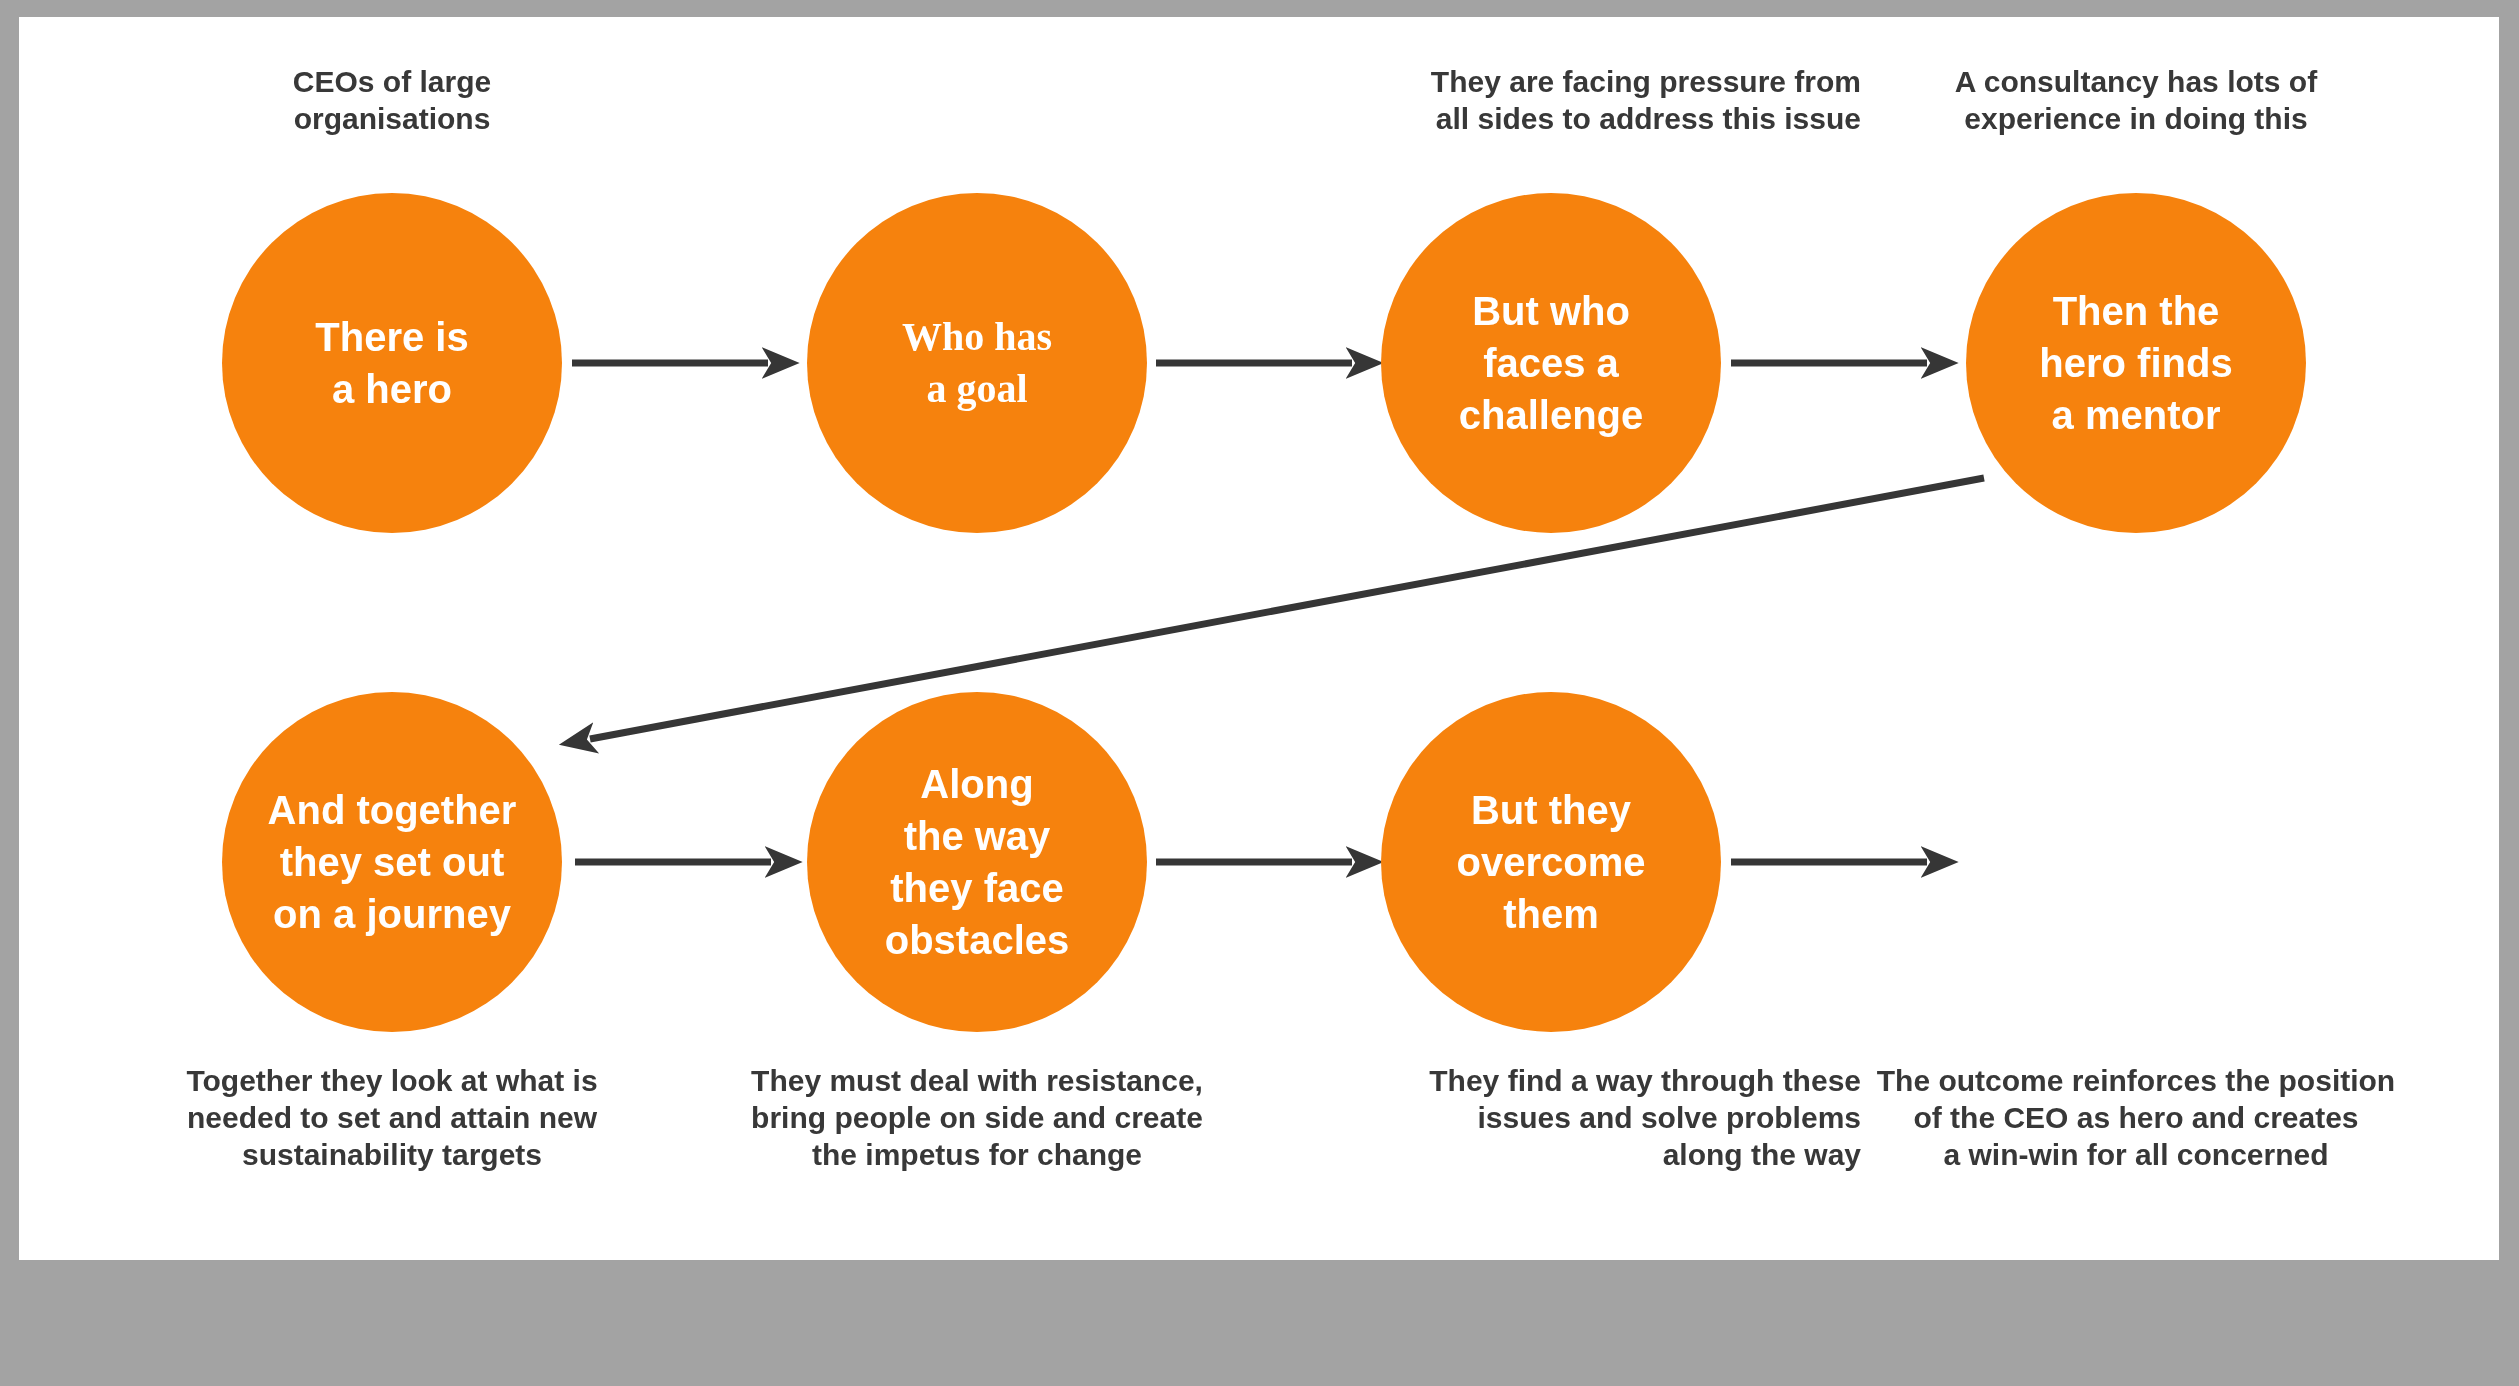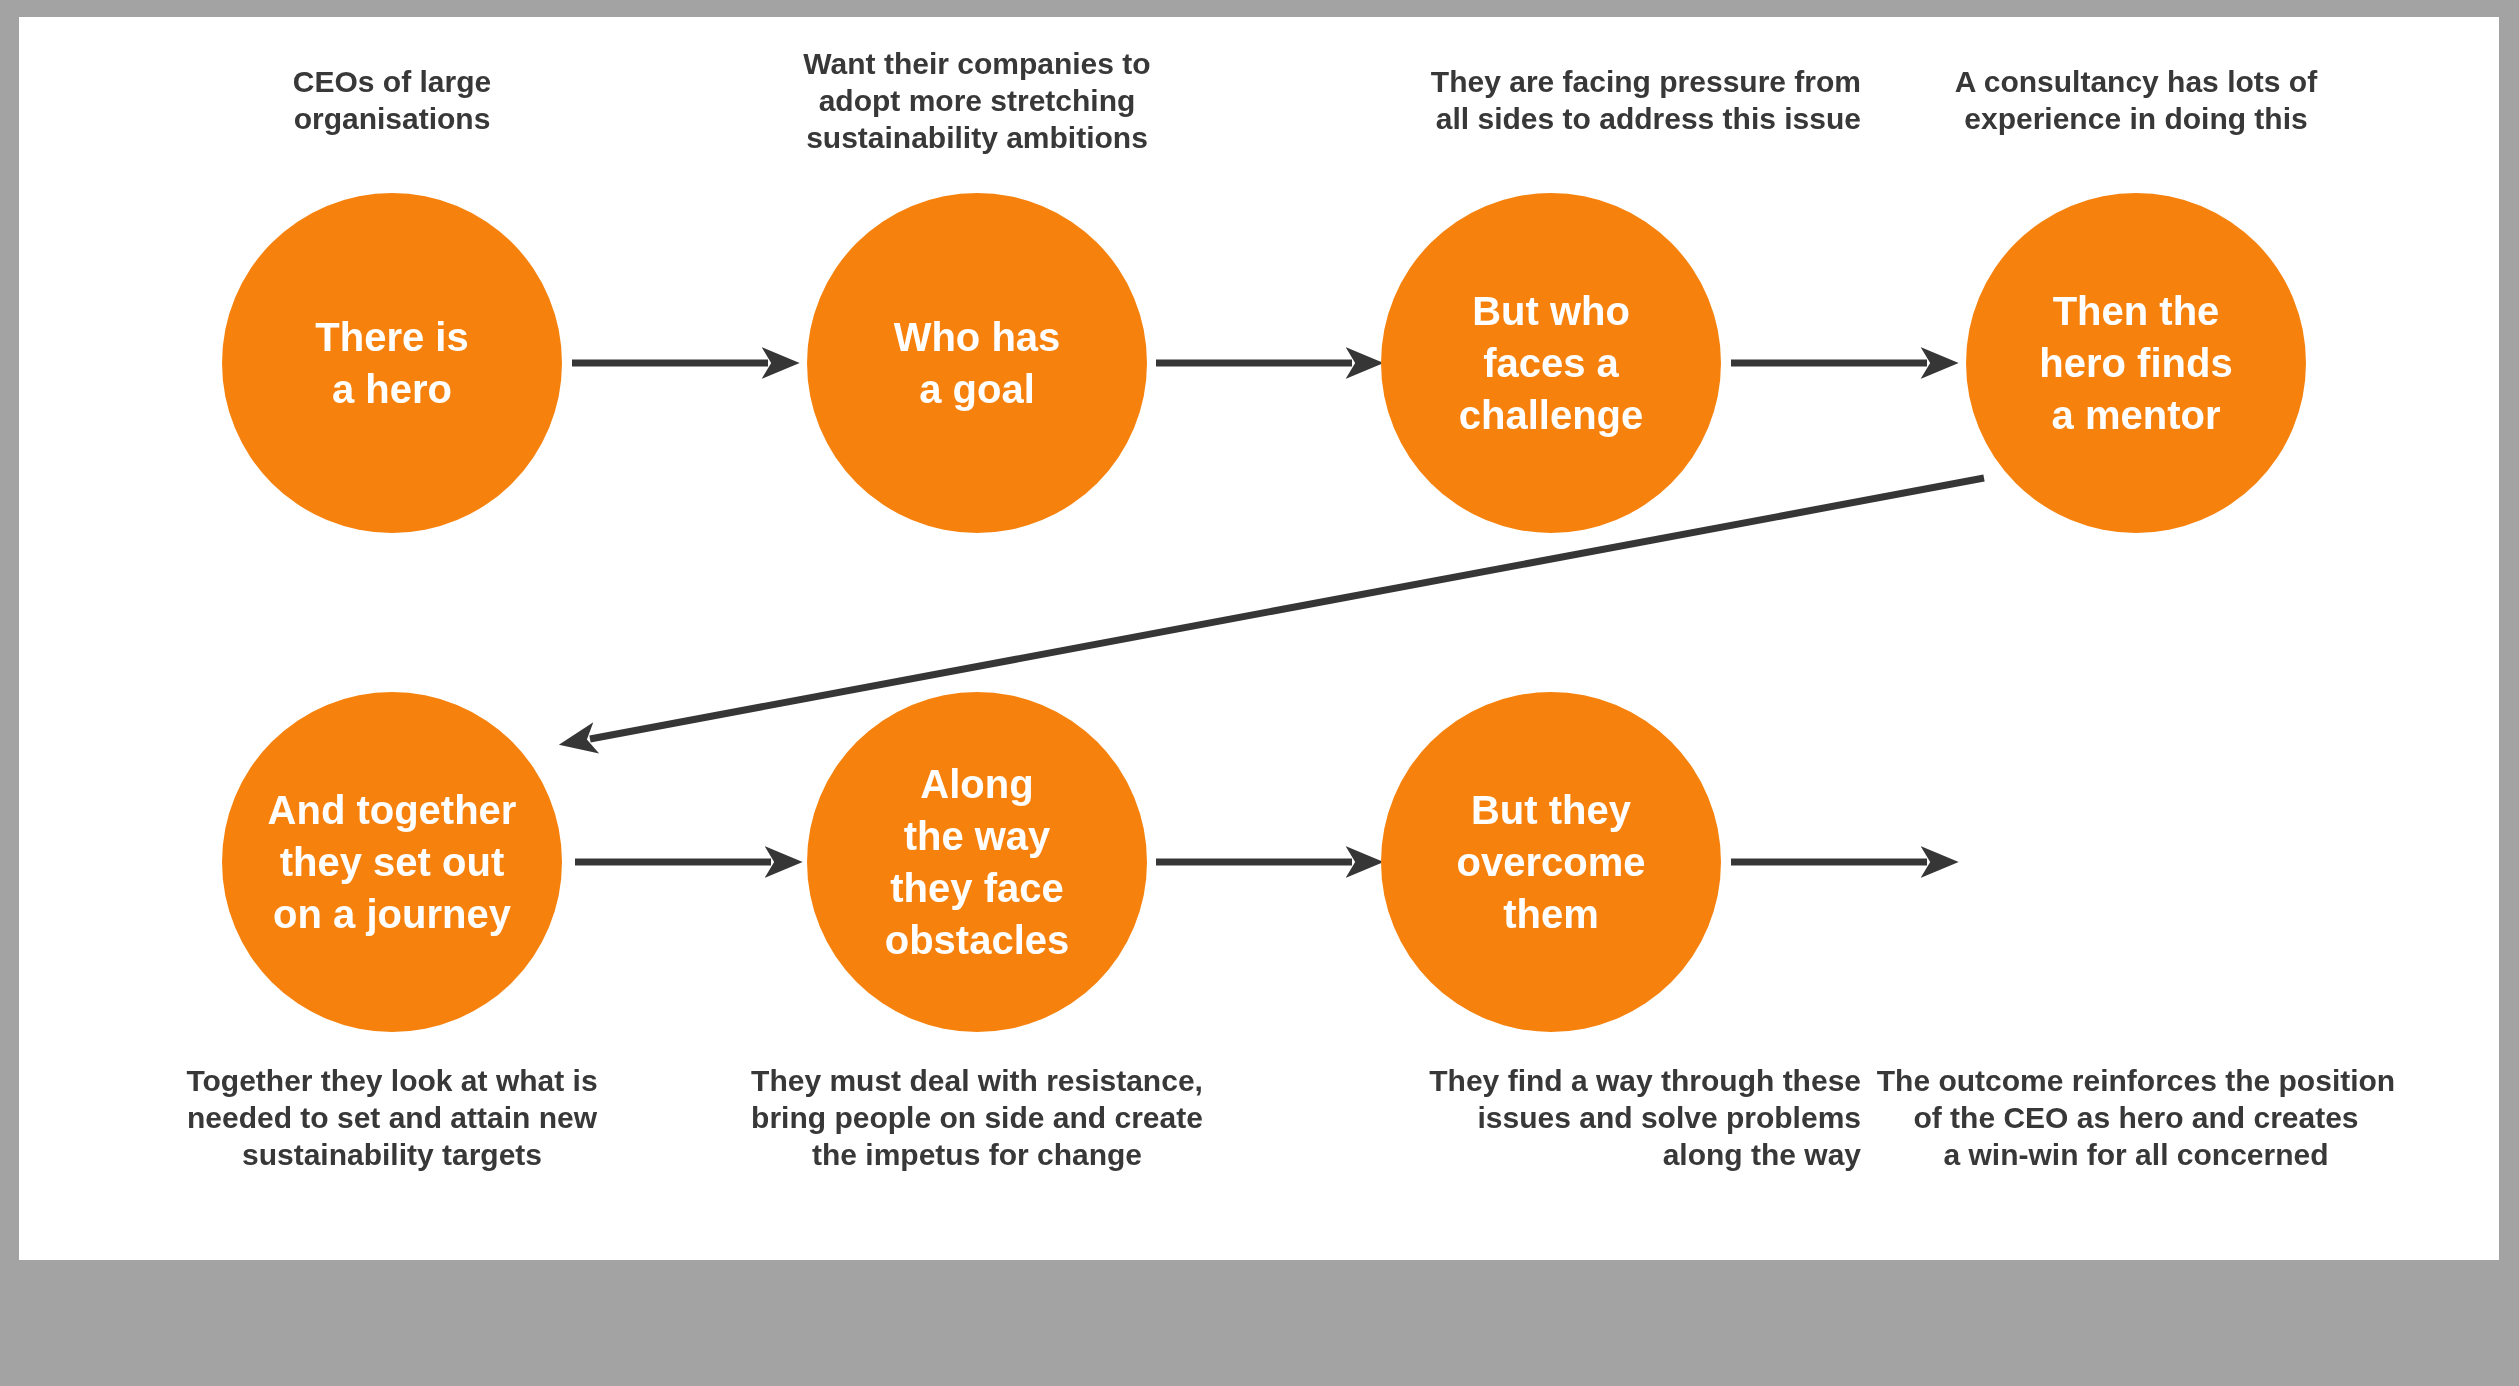--- a/index.html
+++ b/index.html
@@ -50,21 +50,21 @@
   svg.arrows {
     position: absolute;
     left: 0; top: 0;
     width: 2519px; height: 1386px;
     pointer-events: none;
   }
   .arrow-line { stroke: #363636; stroke-width: 7; fill: none; }
 
   
   .c0 { left: 222px;  top: 193px; }
-  .c1 { left: 807px;  top: 193px; }
+  .c1 { left: 807px;  top: 193px; font-family: Liberation Serif, serif; }
   .c2 { left: 1381px; top: 193px; }
   .c3 { left: 1966px; top: 193px; }
   .c4 { left: 222px;  top: 692px; text-align: center; }
   .c5 { left: 807px;  top: 692px; }
   .c6 { left: 1381px; top: 692px; }
   .c7 { left: 1966px; top: 692px; }
 
   .t0 { left: 82px; }
   .t1 { left: 667px; }
   .t2 { left: 1241px; text-align: right; }
@@ -86,23 +86,20 @@
     <line class="arrow-line" x1="1156" y1="363" x2="1352" y2="363" marker-end="url(#head)"></line>
     <line class="arrow-line" x1="1731" y1="363" x2="1927" y2="363" marker-end="url(#head)"></line>
     <line class="arrow-line" x1="1984" y1="478" x2="590" y2="739" marker-end="url(#head)"></line>
     <line class="arrow-line" x1="575" y1="862" x2="771" y2="862" marker-end="url(#head)"></line>
     <line class="arrow-line" x1="1156" y1="862" x2="1352" y2="862" marker-end="url(#head)"></line>
     <line class="arrow-line" x1="1731" y1="862" x2="1927" y2="862" marker-end="url(#head)"></line>
   </svg>
 
   <div class="caption top t0">CEOs of large
 organisations</div>
-  <div class="caption top t1">Want their companies to
-adopt more stretching
-sustainability ambitions</div>
   <div class="caption top t2">They are facing pressure from
 all sides to address this issue</div>
   <div class="caption top t3">A consultancy has lots of
 experience in doing this</div>
 
   <div class="circle c0">There is
 a hero</div>
   <div class="circle c1">Who has
 a goal</div>
   <div class="circle c2">But who

